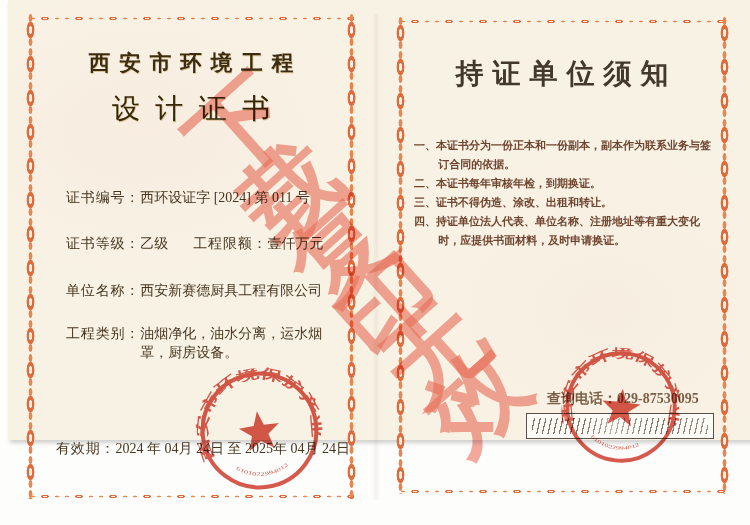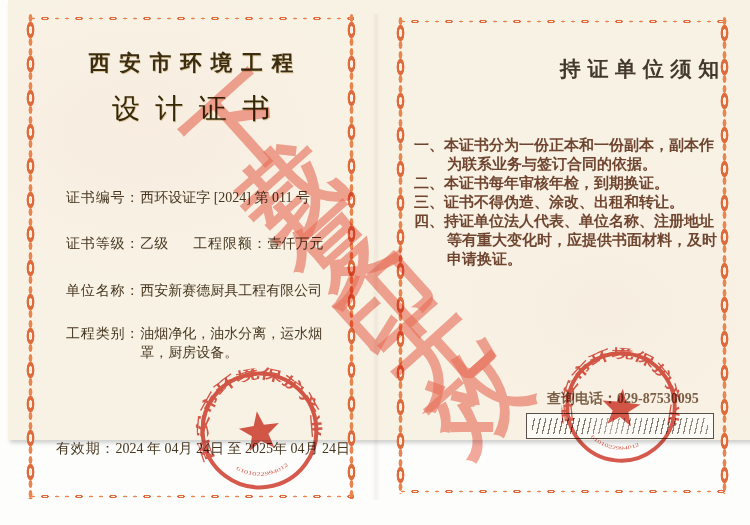--- a/index.html
+++ b/index.html
@@ -39,24 +39,24 @@
   .lp-sub{position:absolute;left:20px;top:141px;width:326px;text-align:center;
     font-size:13.5px;letter-spacing:.3em;text-indent:.3em;color:#4c3c22;font-weight:bold;}
   .row{position:absolute;left:58px;font-size:14px;font-weight:normal;color:#46361f;white-space:nowrap;}
   .row .lbl{letter-spacing:.06em;}
   .row-cat{display:flex;white-space:normal;}
   .row-cat .val{width:202px;line-height:1.35;}
   .r-no{top:189px}.r-grade{top:235px}.r-co{top:282px}.r-cat{top:325px}
   .r-issuer{top:399px;left:48px}.r-valid{top:440px;left:48px}
 
   
-  .rp-title{position:absolute;left:390px;top:55px;width:328px;text-align:right;
-    font-size:21px;font-weight:bold;letter-spacing:.32em;text-indent:.32em;color:#42382c;}
+  .rp-title{position:absolute;left:390px;top:55px;width:328px;text-align:center;
+    font-size:28px;font-weight:bold;letter-spacing:.32em;text-indent:.32em;color:#42382c;}
   .notice{position:absolute;left:406px;top:136px;width:303px;
-    font-size:15px;font-weight:bold;line-height:19px;color:#6f4530;}
+    font-size:11px;font-weight:bold;line-height:19px;color:#6f4530;}
   .notice-item{padding-left:2.2em;text-indent:-2.2em;}
   .phone-line{position:absolute;left:527px;top:390px;font-size:14px;font-weight:bold;color:#7c6048;white-space:nowrap;margin-left:12px;}
   .webbox{position:absolute;left:518px;top:413px;width:188px;height:26px;
     background:#fcfaf4;border:1.5px solid #57504a;box-sizing:border-box;}
   .webbox .scribble{position:absolute;inset:4px 5px;opacity:.8;
     background:repeating-linear-gradient(103deg,transparent 0 2px,#5d564e 2px 3.2px,transparent 3.2px 5.5px);
     -webkit-mask-image:linear-gradient(90deg,#000 0 30%,rgba(0,0,0,.55) 45%,#000 70%,rgba(0,0,0,.8));
             mask-image:linear-gradient(90deg,#000 0 30%,rgba(0,0,0,.55) 45%,#000 70%,rgba(0,0,0,.8));}
 
   

